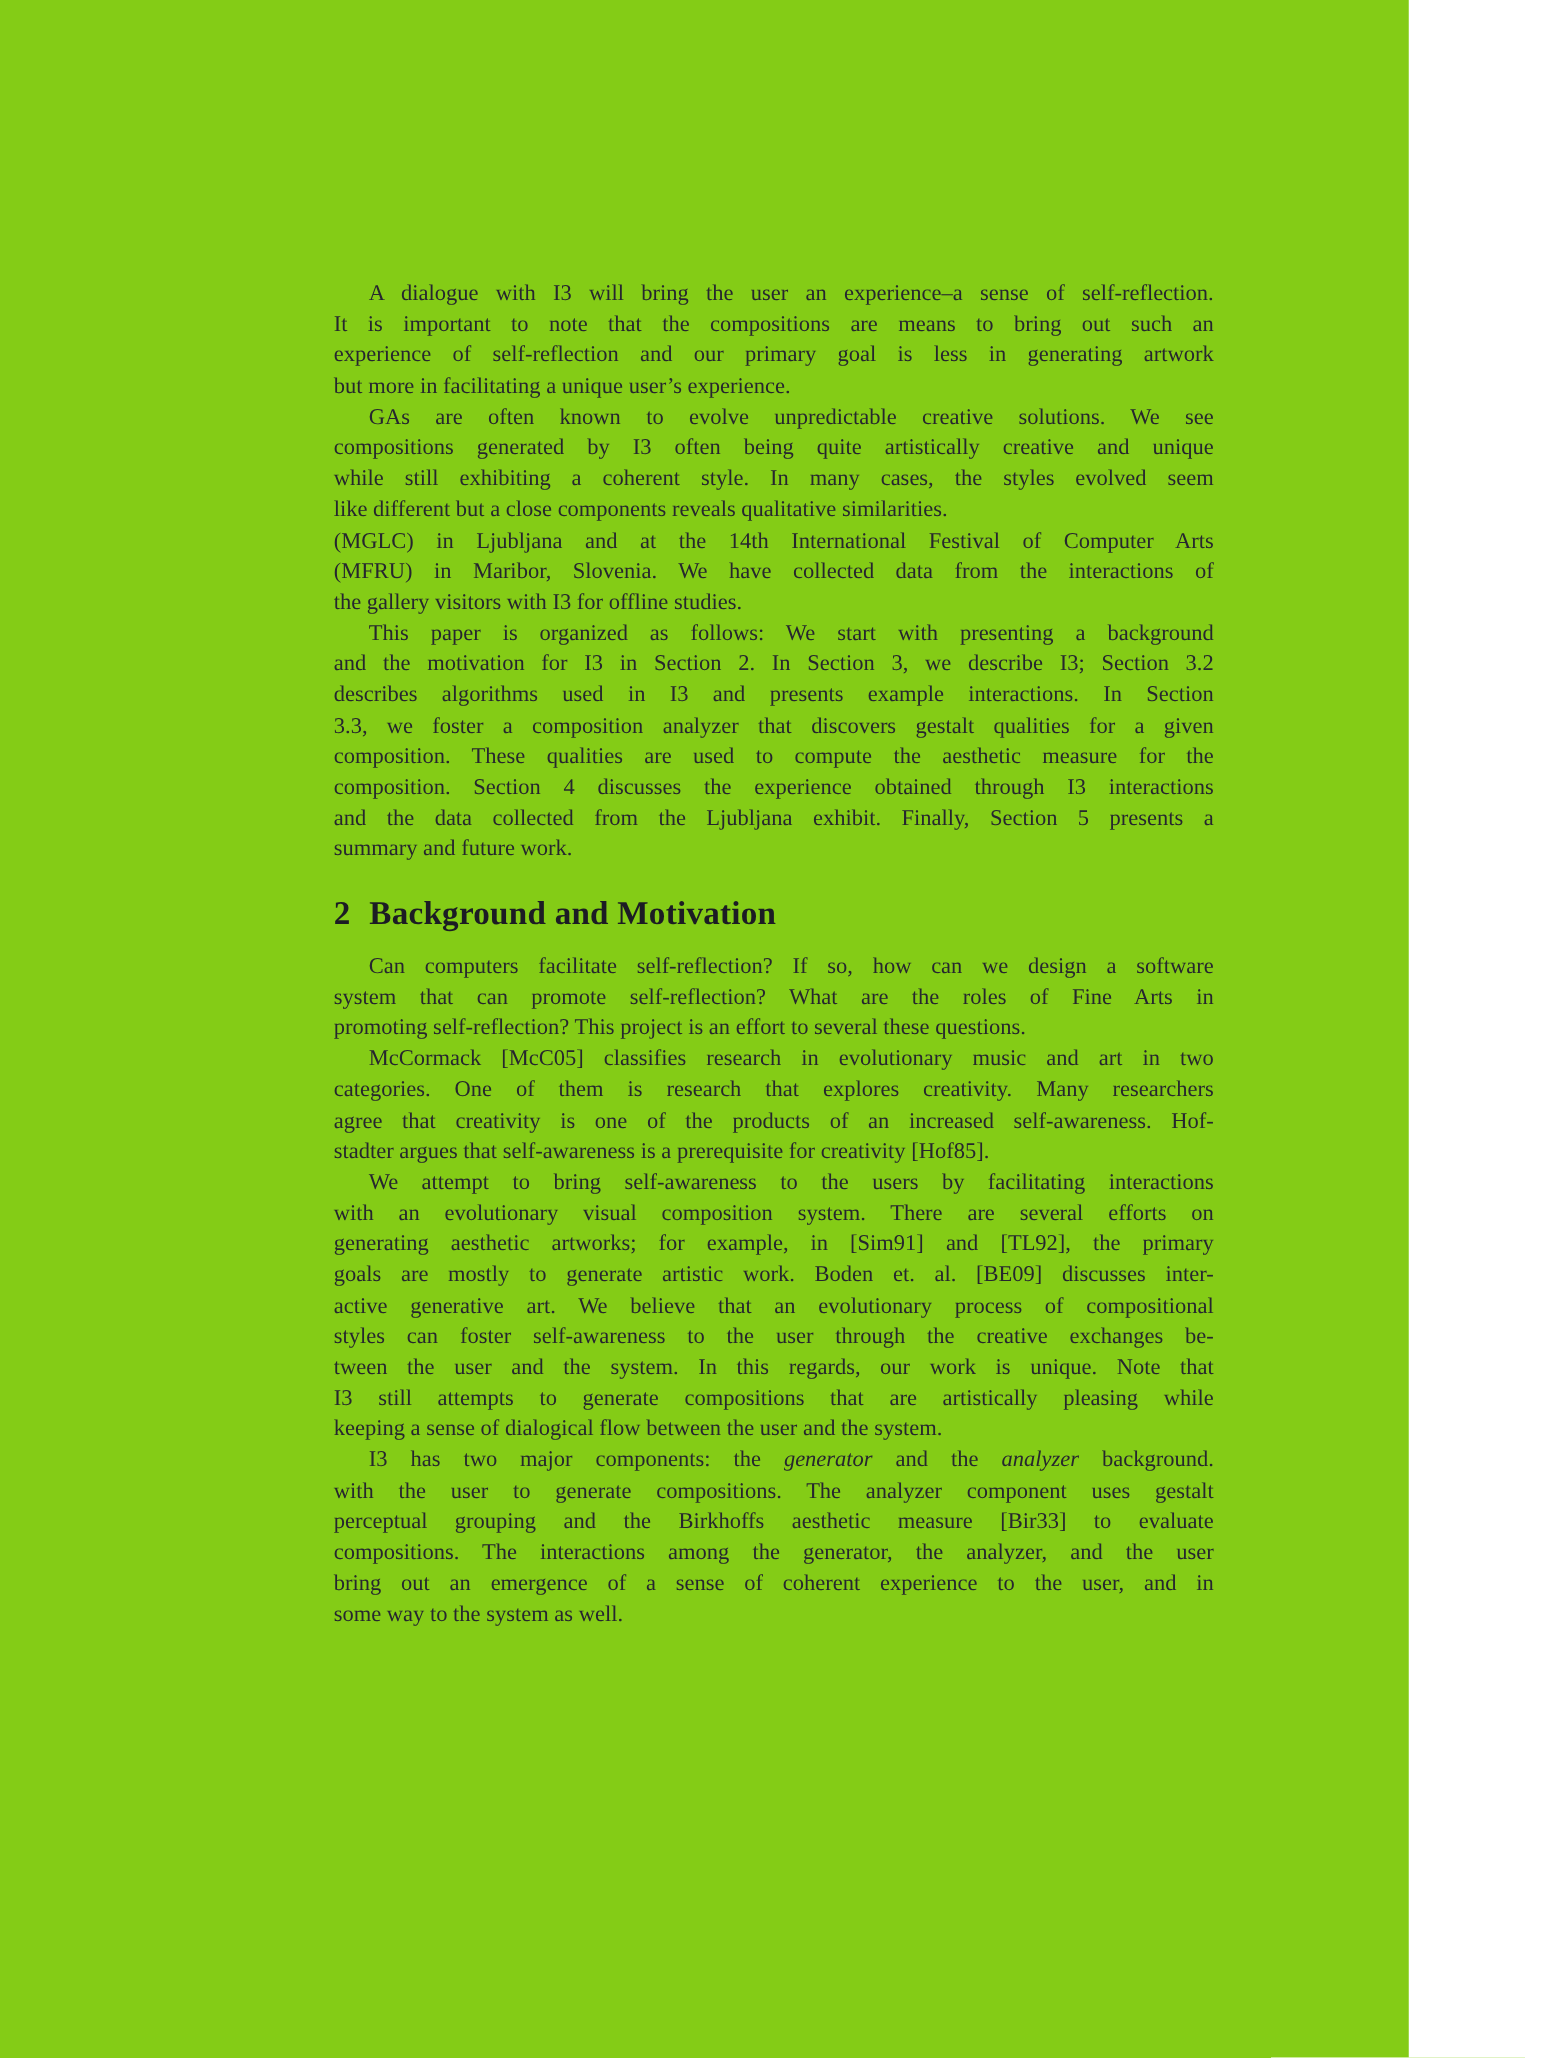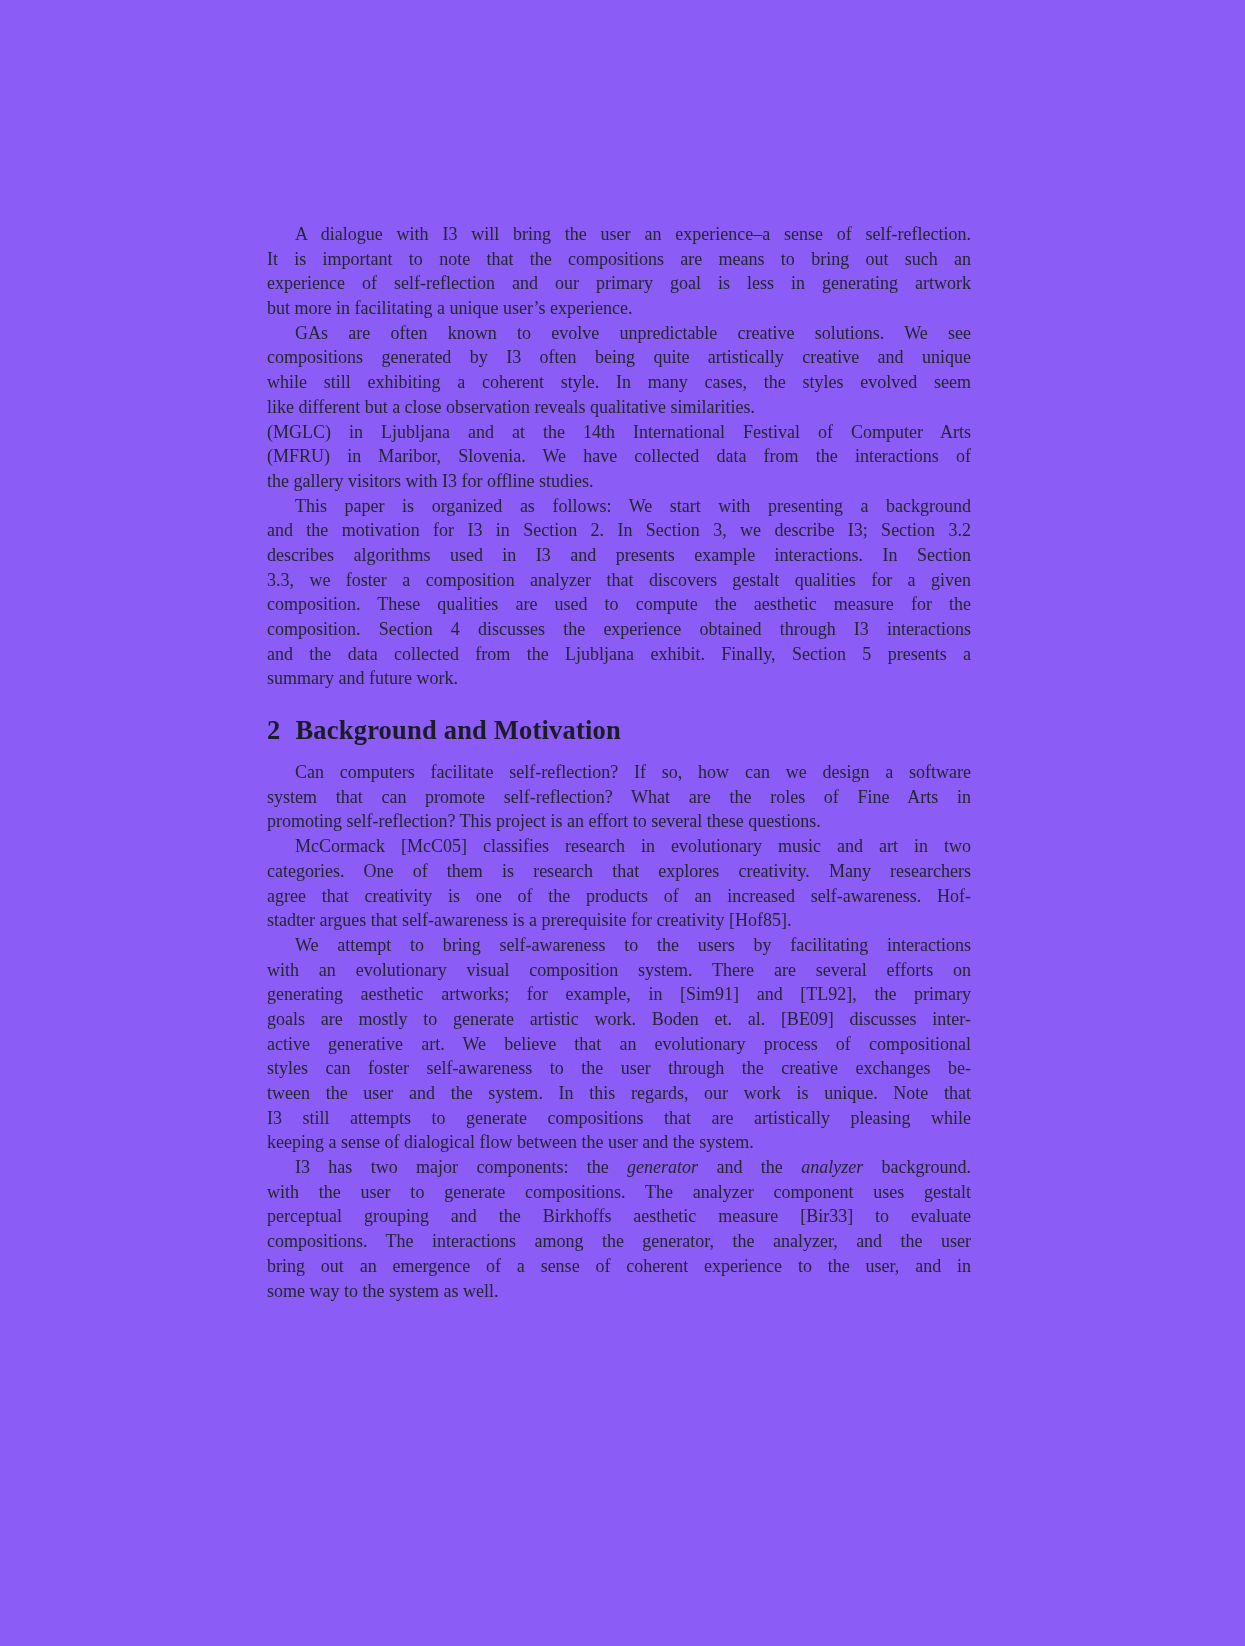--- a/index.html
+++ b/index.html
@@ -4,22 +4,22 @@
 <style>
   * { margin:0; padding:0; box-sizing:border-box; }
   html, body {
     width:1245px; height:1646px;
     background:#ffffff;
     overflow:hidden;
     font-family:"Liberation Serif","DejaVu Serif",serif;
   }
   .page {
     position:relative;
-    width:1245px; height:1646px;
-    background:#8b5cf6;
+    width:1127px; height:1646px;
+    background:#84cc16;
     font-family:Liberation Serif, serif;
   }
   .text-column {
     position:absolute;
     left:267px; top:222px; width:704px;
     font-size:18px;
     color:#26262f;
   }
   .para { margin:0; }
   .line {
@@ -55,21 +55,21 @@
         <div class="para">
           <div class="line first"><span>A dialogue with I3 will bring the user an experience–a sense of self-reflection.</span></div>
           <div class="line"><span>It is important to note that the compositions are means to bring out such an</span></div>
           <div class="line"><span>experience of self-reflection and our primary goal is less in generating artwork</span></div>
           <div class="line last"><span>but more in facilitating a unique user’s experience.</span></div>
         </div>
         <div class="para">
           <div class="line first"><span>GAs are often known to evolve unpredictable creative solutions.  We see</span></div>
           <div class="line"><span>compositions generated by I3 often being quite artistically creative and unique</span></div>
           <div class="line"><span>while still exhibiting a coherent style.  In many cases, the styles evolved seem</span></div>
-          <div class="line last"><span>like different but a close observation reveals qualitative similarities.</span></div>
+          <div class="line last"><span>like different but a close components reveals qualitative similarities.</span></div>
         </div>
         <div class="para">
           <div class="line"><span>(MGLC) in Ljubljana and at the 14th International Festival of Computer Arts</span></div>
           <div class="line"><span>(MFRU) in Maribor, Slovenia. We have collected data from the interactions of</span></div>
           <div class="line last"><span>the gallery visitors with I3 for offline studies.</span></div>
         </div>
         <div class="para">
           <div class="line first"><span>This paper is organized as follows:  We start with presenting a background</span></div>
           <div class="line"><span>and the motivation for I3 in Section 2. In Section 3, we describe I3; Section 3.2</span></div>
           <div class="line"><span>describes algorithms used in I3 and presents example interactions.  In Section</span></div>

